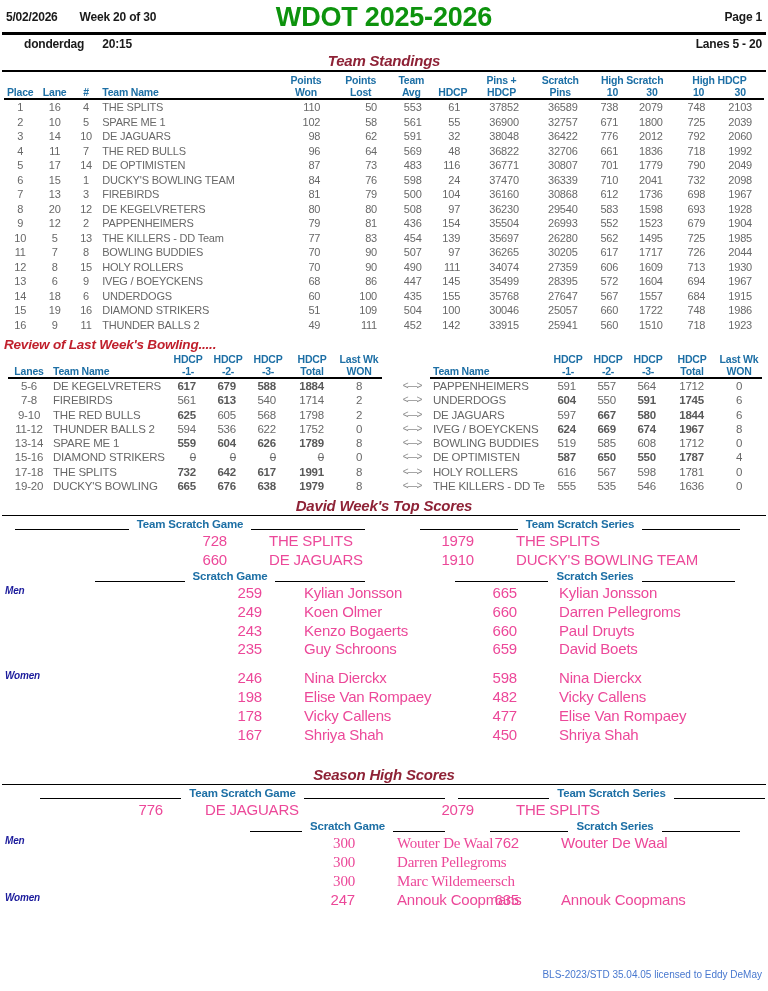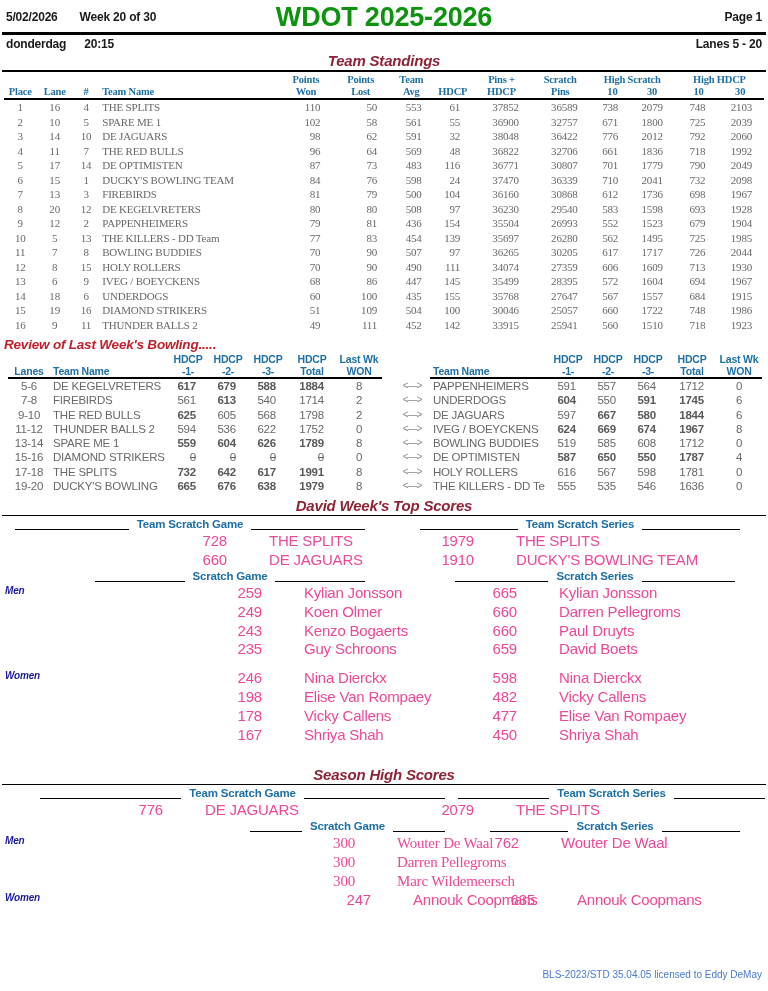--- a/index.html
+++ b/index.html
@@ -7,28 +7,28 @@
           font-family:"Liberation Sans","DejaVu Sans",sans-serif; color:#686868; letter-spacing:-0.2px; }
 
   
   .hdr1 { display:flex; align-items:flex-start; padding:3px 6px 0 6px; }
   .hdr1-left { width:225px; display:flex; gap:22px; color:#1a1a1a; font-weight:700; font-size:12px; padding-top:7px; }
   .hdr-title { flex:1; text-align:center; color:#0d930d; font-weight:700; font-size:27px; line-height:28px; }
   .hdr-page { width:225px; text-align:right; color:#1a1a1a; font-weight:700; font-size:12px; padding-top:7px; }
   .rule3 { border-top:3px solid #000; margin:1px 2px 0; }
   .rule2 { border-top:2.5px solid #000; margin:1px 2px 0; }
   .rule1 { border-top:1.5px solid #000; margin:1px 2px 0; }
-  .hdr2 { display:flex; justify-content:space-between; padding:2px 6px 0 6px; color:#1a1a1a; font-weight:700; font-size:12px; }
+  .hdr2 { display:flex; justify-content:space-between; padding:2px 6px 0 24px; color:#1a1a1a; font-weight:700; font-size:12px; }
   .hdr2 .dt { display:flex; gap:18px; }
 
   
   .sec-title { text-align:center; color:#8e2236; font-style:italic; font-weight:700; font-size:15px; line-height:17px; margin-top:1px; }
 
   
-  table.standings { border-collapse:collapse; table-layout:fixed; width:760px; margin:2px 4px 0 4px;font-family:Liberation Serif, serif; }
+  table.standings { border-collapse:collapse; table-layout:fixed; width:760px; margin:2px 4px 0 4px; }
   .standings th { color:#1d6fa5; font-size:10.5px; font-weight:700; line-height:12px; vertical-align:bottom; padding:0 3px; white-space:nowrap; }
   .standings .u { border-bottom:2px solid #000; }
   .standings td { font-size:11px; line-height:14.5px; padding:0 3px; white-space:nowrap; overflow:hidden; }
   .t-c { text-align:center; } .t-l { text-align:left; } .t-r { text-align:right; padding-right:12px !important; }
   .pairwrap { display:flex; justify-content:space-around; }
 
   
   .review-title { color:#c0202c; font-style:italic; font-weight:700; font-size:13.5px; padding:5px 4px 0 4px; line-height:15px; }
   .review-wrap { display:flex; margin:1px 2px 0 8px; }
   table.review { border-collapse:collapse; table-layout:fixed; }
@@ -824,21 +824,21 @@
             <div class="srow">
               <span class="sscore" style="width: 135px;">762</span>
               <span class="sname">Wouter De Waal</span>
             </div>
           </div>
         </div>
       </div>
       <div class="group" style="margin-top: 0px;">
         <div class="glabel">Women</div>
         <div class="cols">
-          <div class="half" style="width: 384px; padding-left: 16px;">
+          <div class="half" style="width: 384px;">
             <div class="srow">
               <span class="sscore" style="width: 355px;">247</span>
               <span class="sname">Annouk Coopmans</span>
             </div>
           </div>
           <div class="half" style="width: 384px;">
             <div class="srow">
               <span class="sscore" style="width: 135px;">635</span>
               <span class="sname">Annouk Coopmans</span>
             </div>

